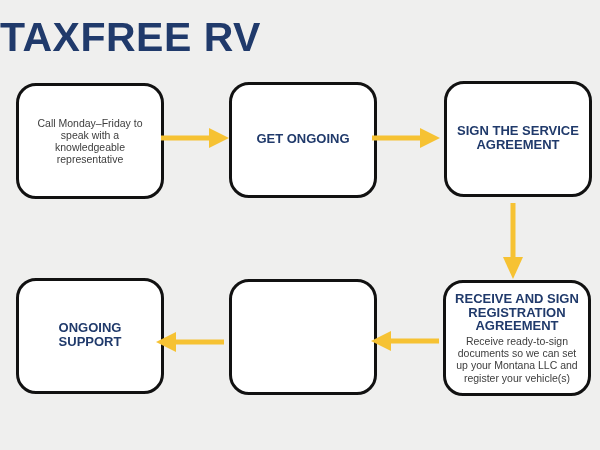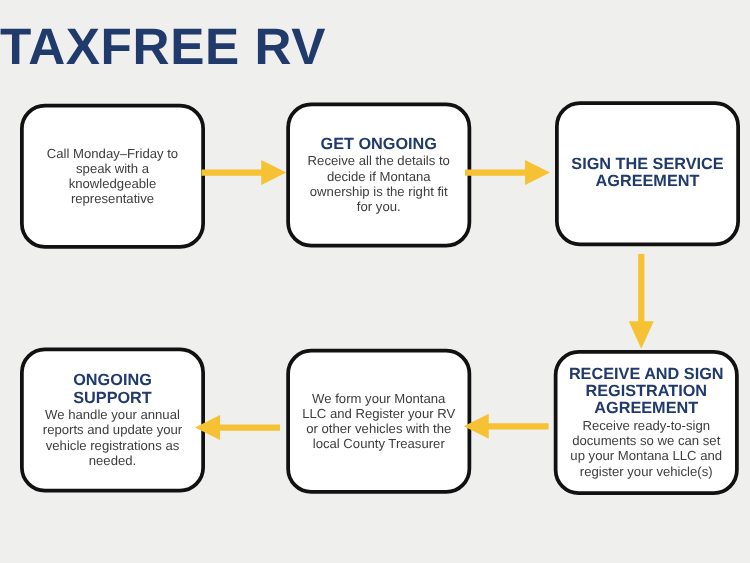--- a/index.html
+++ b/index.html
@@ -66,39 +66,36 @@
 <div>
 
   <div class="title">TAXFREE RV</div>
 
   <div class="box b1">
     <p>Call Monday–Friday to speak with a knowledgeable representative</p>
   </div>
 
   <div class="box b2">
     <h3>GET ONGOING</h3>
-    <p>Receive all the details to decide if Montana ownership is the right fit for you.</p>
   </div>
 
   <div class="box b3">
     <h3>SIGN THE SERVICE AGREEMENT</h3>
   </div>
 
   <div class="box b4">
     <h3>RECEIVE AND SIGN REGISTRATION AGREEMENT</h3>
     <p>Receive ready-to-sign documents so we can set up your Montana LLC and register your vehicle(s)</p>
   </div>
 
   <div class="box b5">
-    <p>We form your Montana LLC and Register your RV or other vehicles with the local County Treasurer</p>
   </div>
 
   <div class="box b6">
     <h3>ONGOING SUPPORT</h3>
-    <p>We handle your annual reports and update your vehicle registrations as needed.</p>
   </div>
 
   <svg class="arrow a1" width="68" height="24" viewBox="0 0 68 24">
     <line x1="0" y1="12" x2="50" y2="12" stroke="currentColor" stroke-width="5"></line>
     <polygon points="48,2 68,12 48,22" fill="currentColor"></polygon>
   </svg>
 
   <svg class="arrow a2" width="68" height="24" viewBox="0 0 68 24">
     <line x1="0" y1="12" x2="50" y2="12" stroke="currentColor" stroke-width="5"></line>
     <polygon points="48,2 68,12 48,22" fill="currentColor"></polygon>

